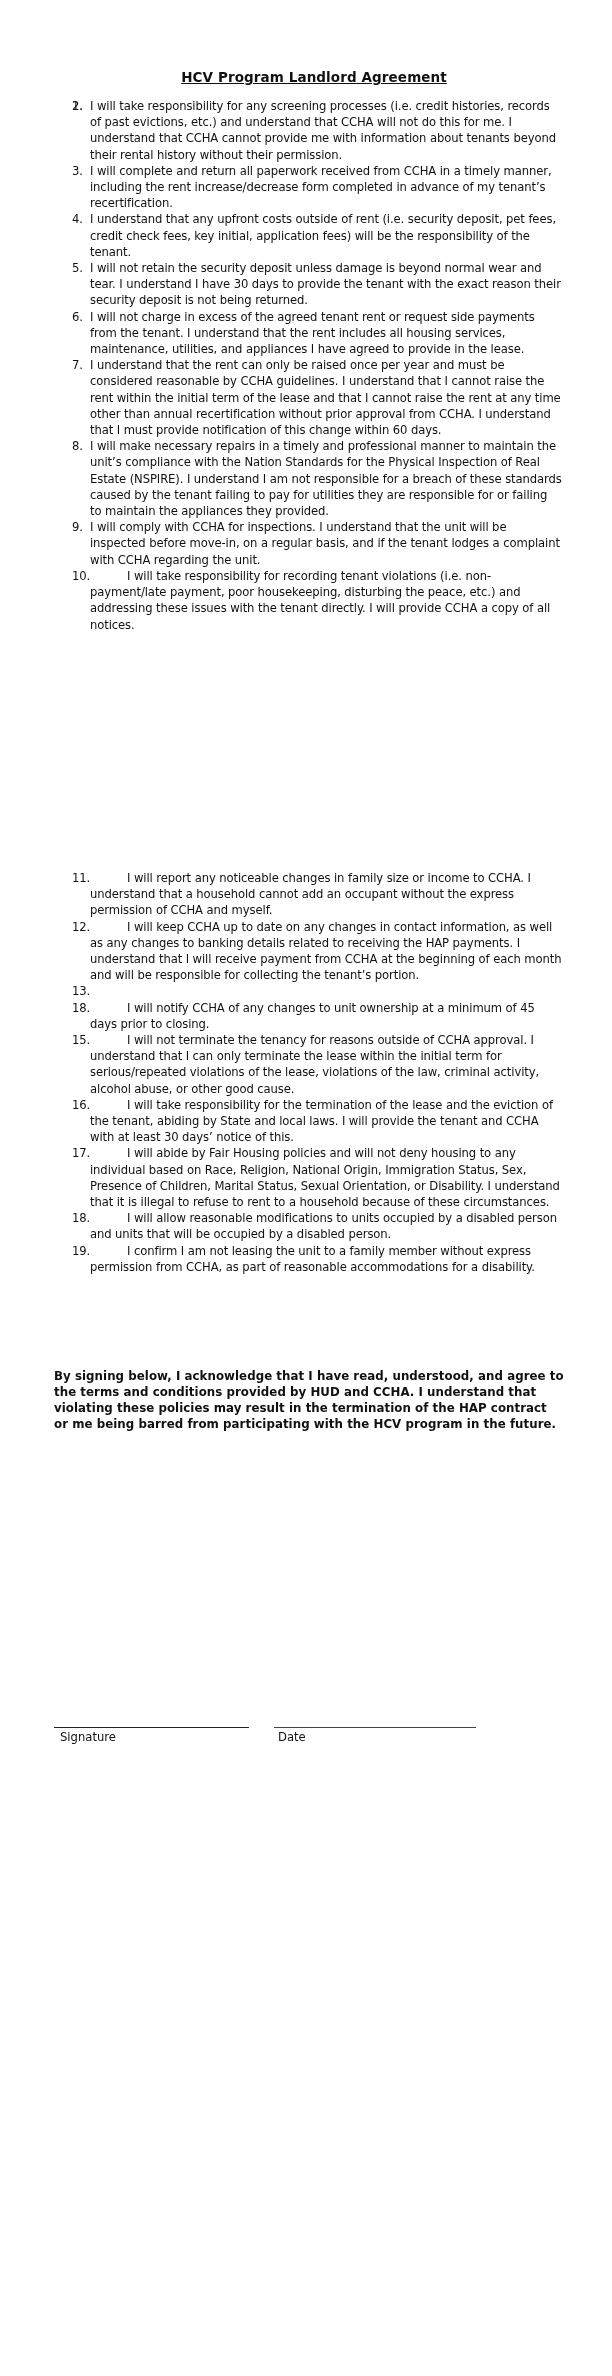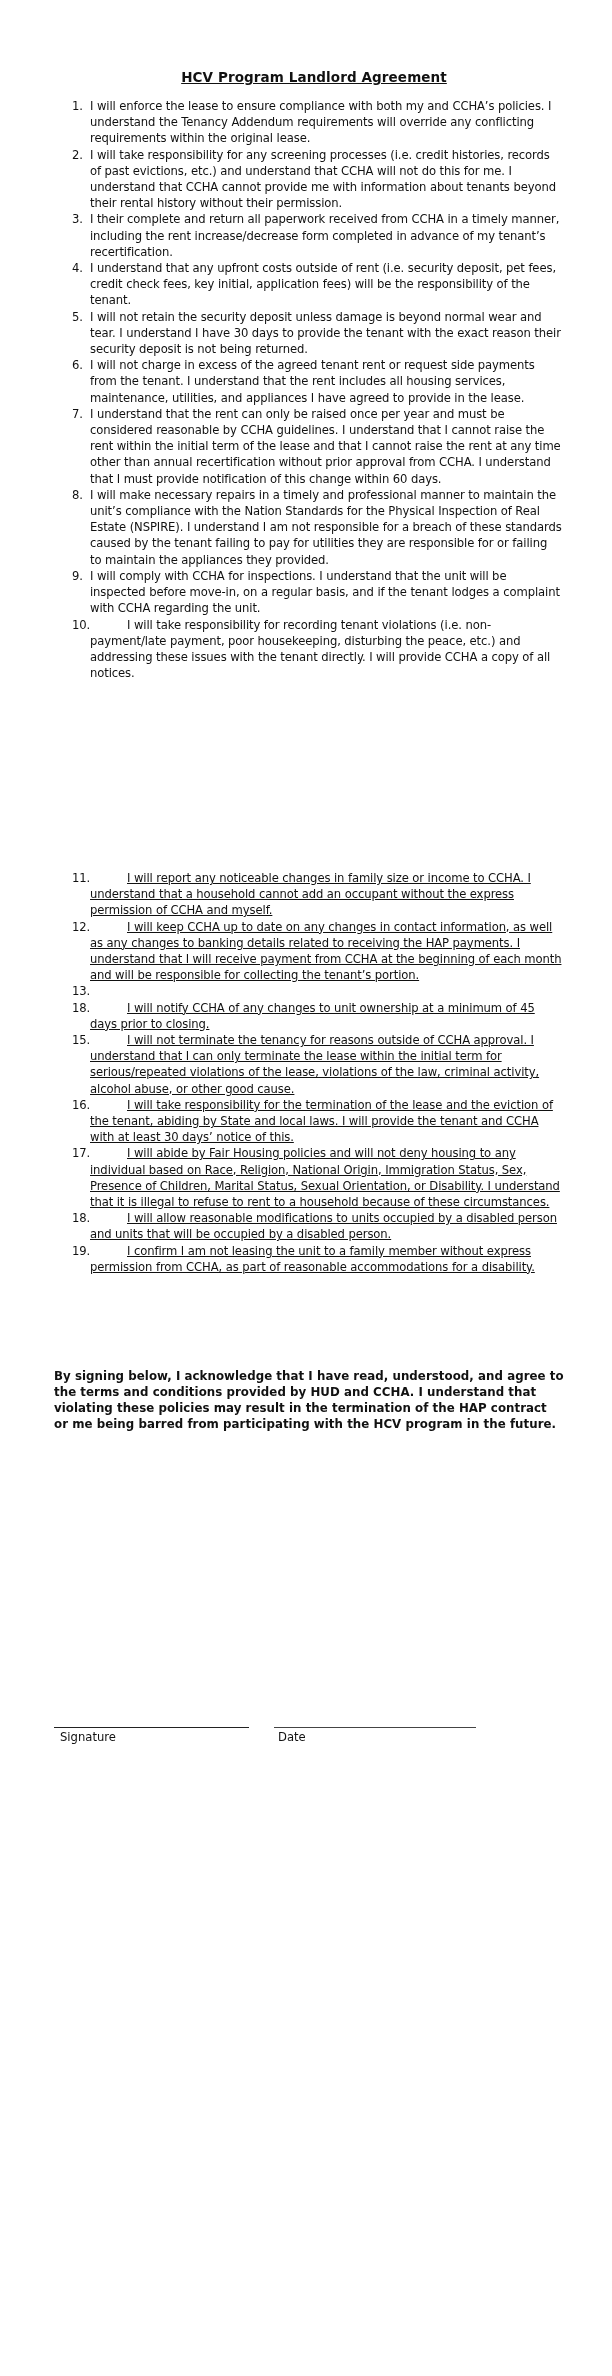--- a/index.html
+++ b/index.html
@@ -3,42 +3,42 @@
 <meta charset="utf-8">
 <style>
   html, body { margin: 0; padding: 0; background: #ffffff; }
   body { width: 612px; height: 2376px; position: relative; overflow: hidden;
          font-family: "DejaVu Sans", sans-serif; color: #111111; }
   .title { position: absolute; left: 0; width: 612px; top: 69px; text-align: center;
            font-weight: bold; font-size: 13.5px; text-decoration: underline; letter-spacing: 0.1px; margin-left: 8px; }
   .list { position: absolute; left: 72px; width: 490px; margin: 0; padding: 0; list-style: none;
           font-size: 11.6px; line-height: 16.2px; letter-spacing: -0.1px; }
   .list.a { top: 98px; }
-  .list.b { top: 870px; text-decoration: underline; }
+  .list.b { top: 870px; }
   .item { position: relative; padding-left: 18px; }
   .num { position: absolute; left: 0; top: 0; }
   .item.wide .lead { display: inline-block; width: 37px; }
   .ack { position: absolute; left: 54px; width: 510px; top: 1356px; font-weight: bold;
          font-size: 11.8px; line-height: 16.2px; letter-spacing: 0.05px; }
   .sig-line { position: absolute; top: 1727px; height: 0; border-top: 1.4px solid #222; }
   .sig-line.s { left: 54px; width: 195px; }
   .sig-line.d { left: 274px; width: 202px; border-top-width: 1px; border-top-color: #444; }
   .sig-label { position: absolute; top: 1730px; font-size: 11.6px; }
   .sig-label.s { left: 60px; }
   .sig-label.d { left: 278px; }
 </style>
 </head>
 <body>
 
 <div class="title">HCV Program Landlord Agreement</div>
 
 <ol class="list a">
-  <li class="item"><span class="num">1.</span><span>I will enforce the lease to ensure compliance with both my and CCHA’s policies. I understand the Tenancy Addendum requirements will override any conflicting requirements within the original lease.</span></li>
+  <li class="item"><span class="num">1.</span></li>
   <li class="item"><span class="num">2.</span><span>I will take responsibility for any screening processes (i.e. credit histories, records of past evictions, etc.) and understand that CCHA will not do this for me. I understand that CCHA cannot provide me with information about tenants beyond their rental history without their permission.</span></li>
-  <li class="item"><span class="num">3.</span><span>I their complete and return all paperwork received from CCHA in a timely manner, including the rent increase/decrease form completed in advance of my tenant’s recertification.</span></li>
+  <li class="item"><span class="num">3.</span><span>I will complete and return all paperwork received from CCHA in a timely manner, including the rent increase/decrease form completed in advance of my tenant’s recertification.</span></li>
   <li class="item"><span class="num">4.</span><span>I understand that any upfront costs outside of rent (i.e. security deposit, pet fees, credit check fees, key initial, application fees) will be the responsibility of the tenant.</span></li>
   <li class="item"><span class="num">5.</span><span>I will not retain the security deposit unless damage is beyond normal wear and tear. I understand I have 30 days to provide the tenant with the exact reason their security deposit is not being returned.</span></li>
   <li class="item"><span class="num">6.</span><span>I will not charge in excess of the agreed tenant rent or request side payments from the tenant. I understand that the rent includes all housing services, maintenance, utilities, and appliances I have agreed to provide in the lease.</span></li>
   <li class="item"><span class="num">7.</span><span>I understand that the rent can only be raised once per year and must be considered reasonable by CCHA guidelines. I understand that I cannot raise the rent within the initial term of the lease and that I cannot raise the rent at any time other than annual recertification without prior approval from CCHA. I understand that I must provide notification of this change within 60 days.</span></li>
   <li class="item"><span class="num">8.</span><span>I will make necessary repairs in a timely and professional manner to maintain the unit’s compliance with the Nation Standards for the Physical Inspection of Real Estate (NSPIRE). I understand I am not responsible for a breach of these standards caused by the tenant failing to pay for utilities they are responsible for or failing to maintain the appliances they provided.</span></li>
   <li class="item"><span class="num">9.</span><span>I will comply with CCHA for inspections. I understand that the unit will be inspected before move-in, on a regular basis, and if the tenant lodges a complaint with CCHA regarding the unit.</span></li>
   <li class="item wide"><span class="num">10.</span><span class="lead"></span><span>I will take responsibility for recording tenant violations (i.e. non-payment/late payment, poor housekeeping, disturbing the peace, etc.) and addressing these issues with the tenant directly. I will provide CCHA a copy of all notices.</span></li>
 </ol>
 
 <ol class="list b">

